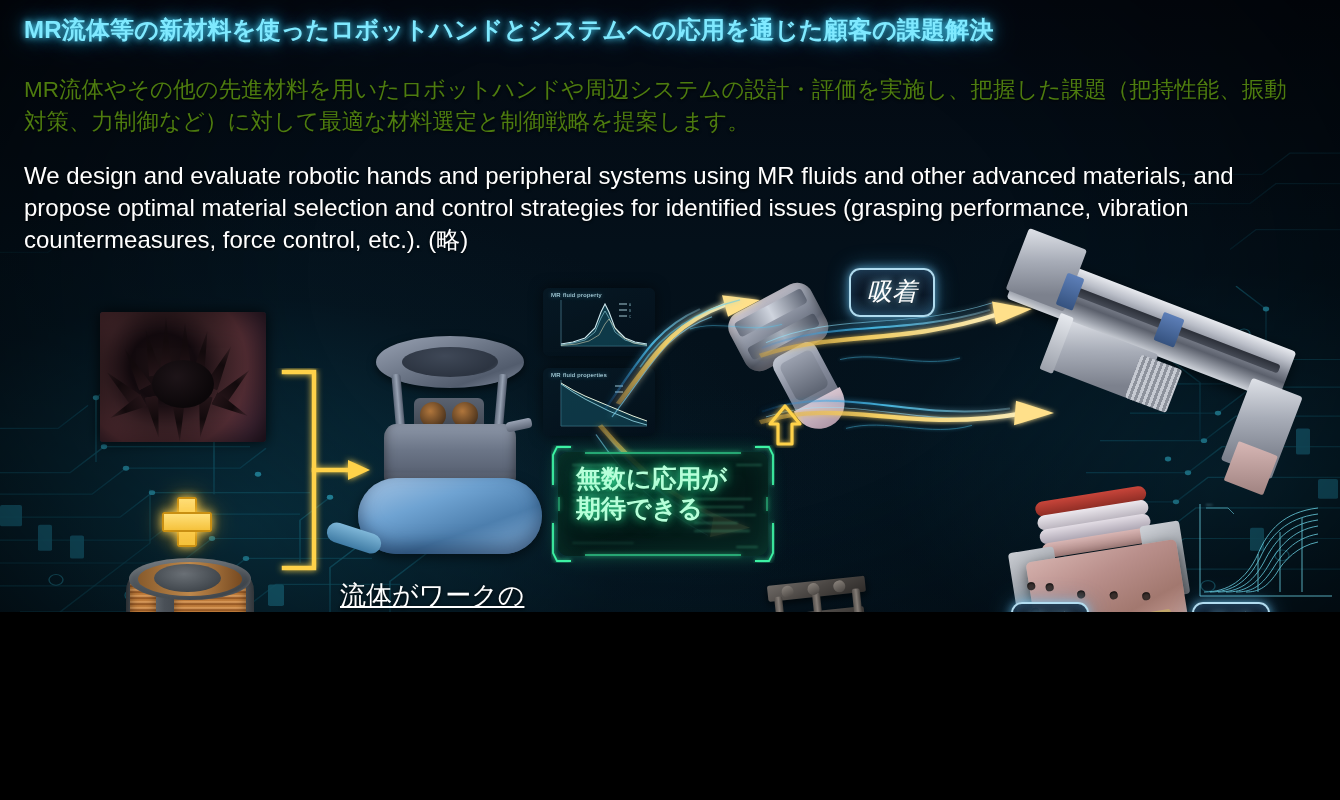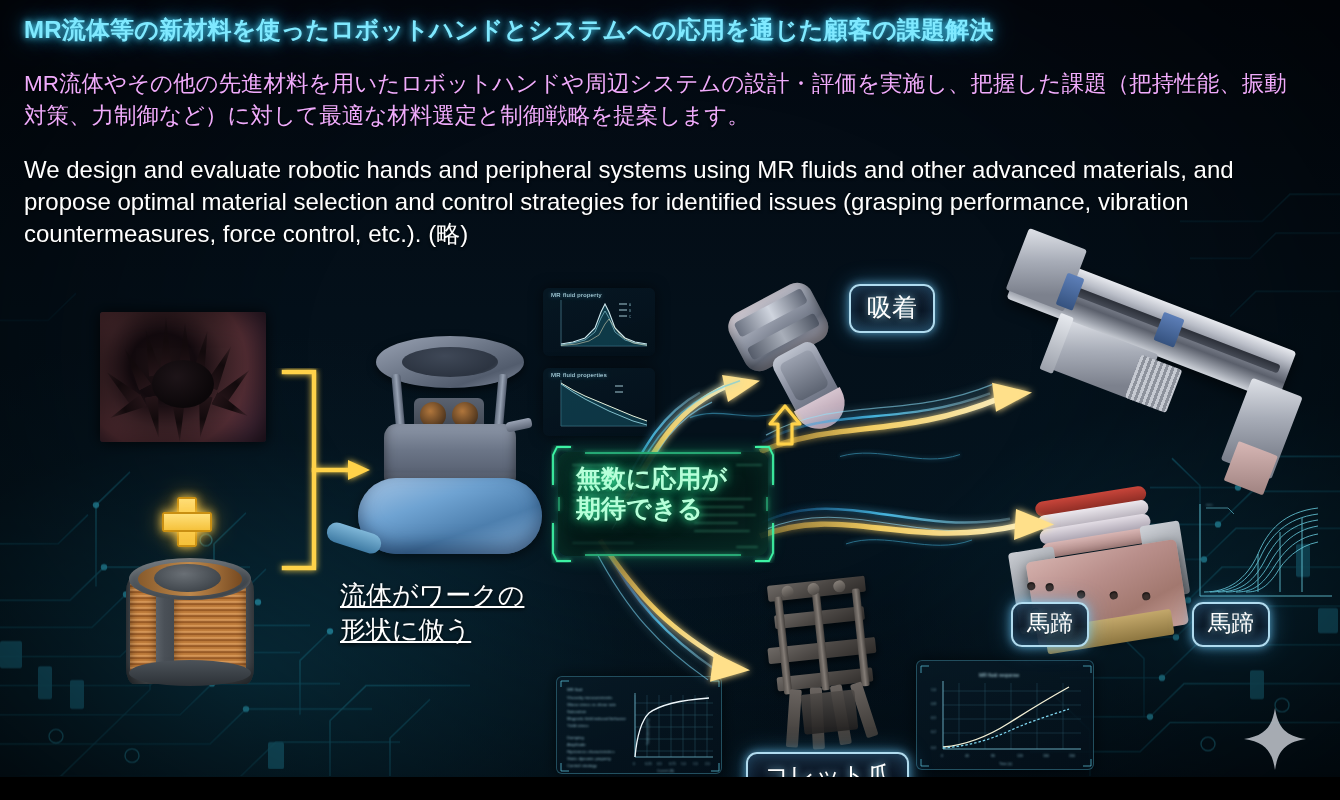--- a/index.html
+++ b/index.html
@@ -8,21 +8,21 @@
   body {
     width:1340px; height:800px;
     font-family:"Liberation Sans","DejaVu Sans",sans-serif;
     overflow:hidden;
     position:relative;
   }
 
   
   #stage {
     position:relative;
-    width:1340px; height:777px;
+    width:1340px; height:612px;
     background:#040a12;
     overflow:hidden;
   }
 
   
   .bg-base {
     position:absolute; inset:0;
     background:
       radial-gradient(ellipse 700px 420px at 18% 86%, rgba(10,58,76,.85) 0%, rgba(6,28,40,.35) 55%, rgba(0,0,0,0) 80%),
       radial-gradient(ellipse 620px 380px at 92% 78%, rgba(8,48,66,.70) 0%, rgba(4,22,34,.3) 55%, rgba(0,0,0,0) 80%),
@@ -41,22 +41,22 @@
 
   
   .header { position:absolute; left:0; top:0; width:1340px; padding:14px 24px 0 24px; z-index:40; }
   .slide-title {
     font-size:24px; font-weight:bold; letter-spacing:.2px;
     color:#7fe9ff;
     text-shadow:0 0 6px rgba(80,220,255,.95), 0 0 16px rgba(40,180,230,.75), 0 0 30px rgba(20,140,200,.45);
     white-space:nowrap;
   }
   .ja-body {
-    margin-top:22px;
-    font-size:22.5px; line-height:1.42; color:#f0abfc;
+    margin-top:28px;
+    font-size:22.5px; line-height:1.42; color:#4d7c0f;
     max-width:1270px;
     text-shadow:0 1px 3px rgba(0,0,0,.9);
   }
   .en-body {
     margin-top:22px;
     font-size:24px; line-height:1.33; color:#ffffff;
     max-width:1290px;
     text-shadow:0 1px 3px rgba(0,0,0,.9);
   }
 
@@ -676,21 +676,21 @@
 
   <div class="suction" style="left:752px; top:288px; width:100px; height:150px;">
     <div class="suc-head"></div>
     <div style="position:absolute;left:8px;top:8px;width:76px;height:16px;background:linear-gradient(90deg,#6a7180,#cfd4de,#5f6675);border-radius:4px;"></div>
     <div style="position:absolute;left:8px;top:36px;width:76px;height:14px;background:linear-gradient(90deg,#555c6a,#a8aeb9,#4c5361);border-radius:4px;"></div>
     <div class="suc-body"></div>
     <div style="position:absolute;left:28px;top:66px;width:36px;height:42px;border-radius:6px;background:linear-gradient(180deg,#9aa0ae,#5d6472);"></div>
     <div class="suc-cup"></div>
   </div>
 
-  <div class="chip" style="left:849px; top:284px;">
+  <div class="chip" style="left:849px; top:268px;font-style:italic;">
     <span>吸着</span>
   </div>
 
   <div class="pinchuck" style="left:985px; top:292px; width:300px; height:180px;">
     <div class="pc-rail" style="left:0; top:4px;"></div>
     <div class="pc-slot"></div>
     <div class="pc-block" style="left:-4px; top:-16px; width:62px; height:66px;"></div>
     <div class="pc-block" style="left:258px; top:44px; width:54px; height:88px;"></div>
     <div class="pc-block" style="left:58px;  top:56px; width:104px; height:52px;"></div>
     <div class="pc-motor" style="left:146px; top:62px; width:44px; height:46px;"></div>

